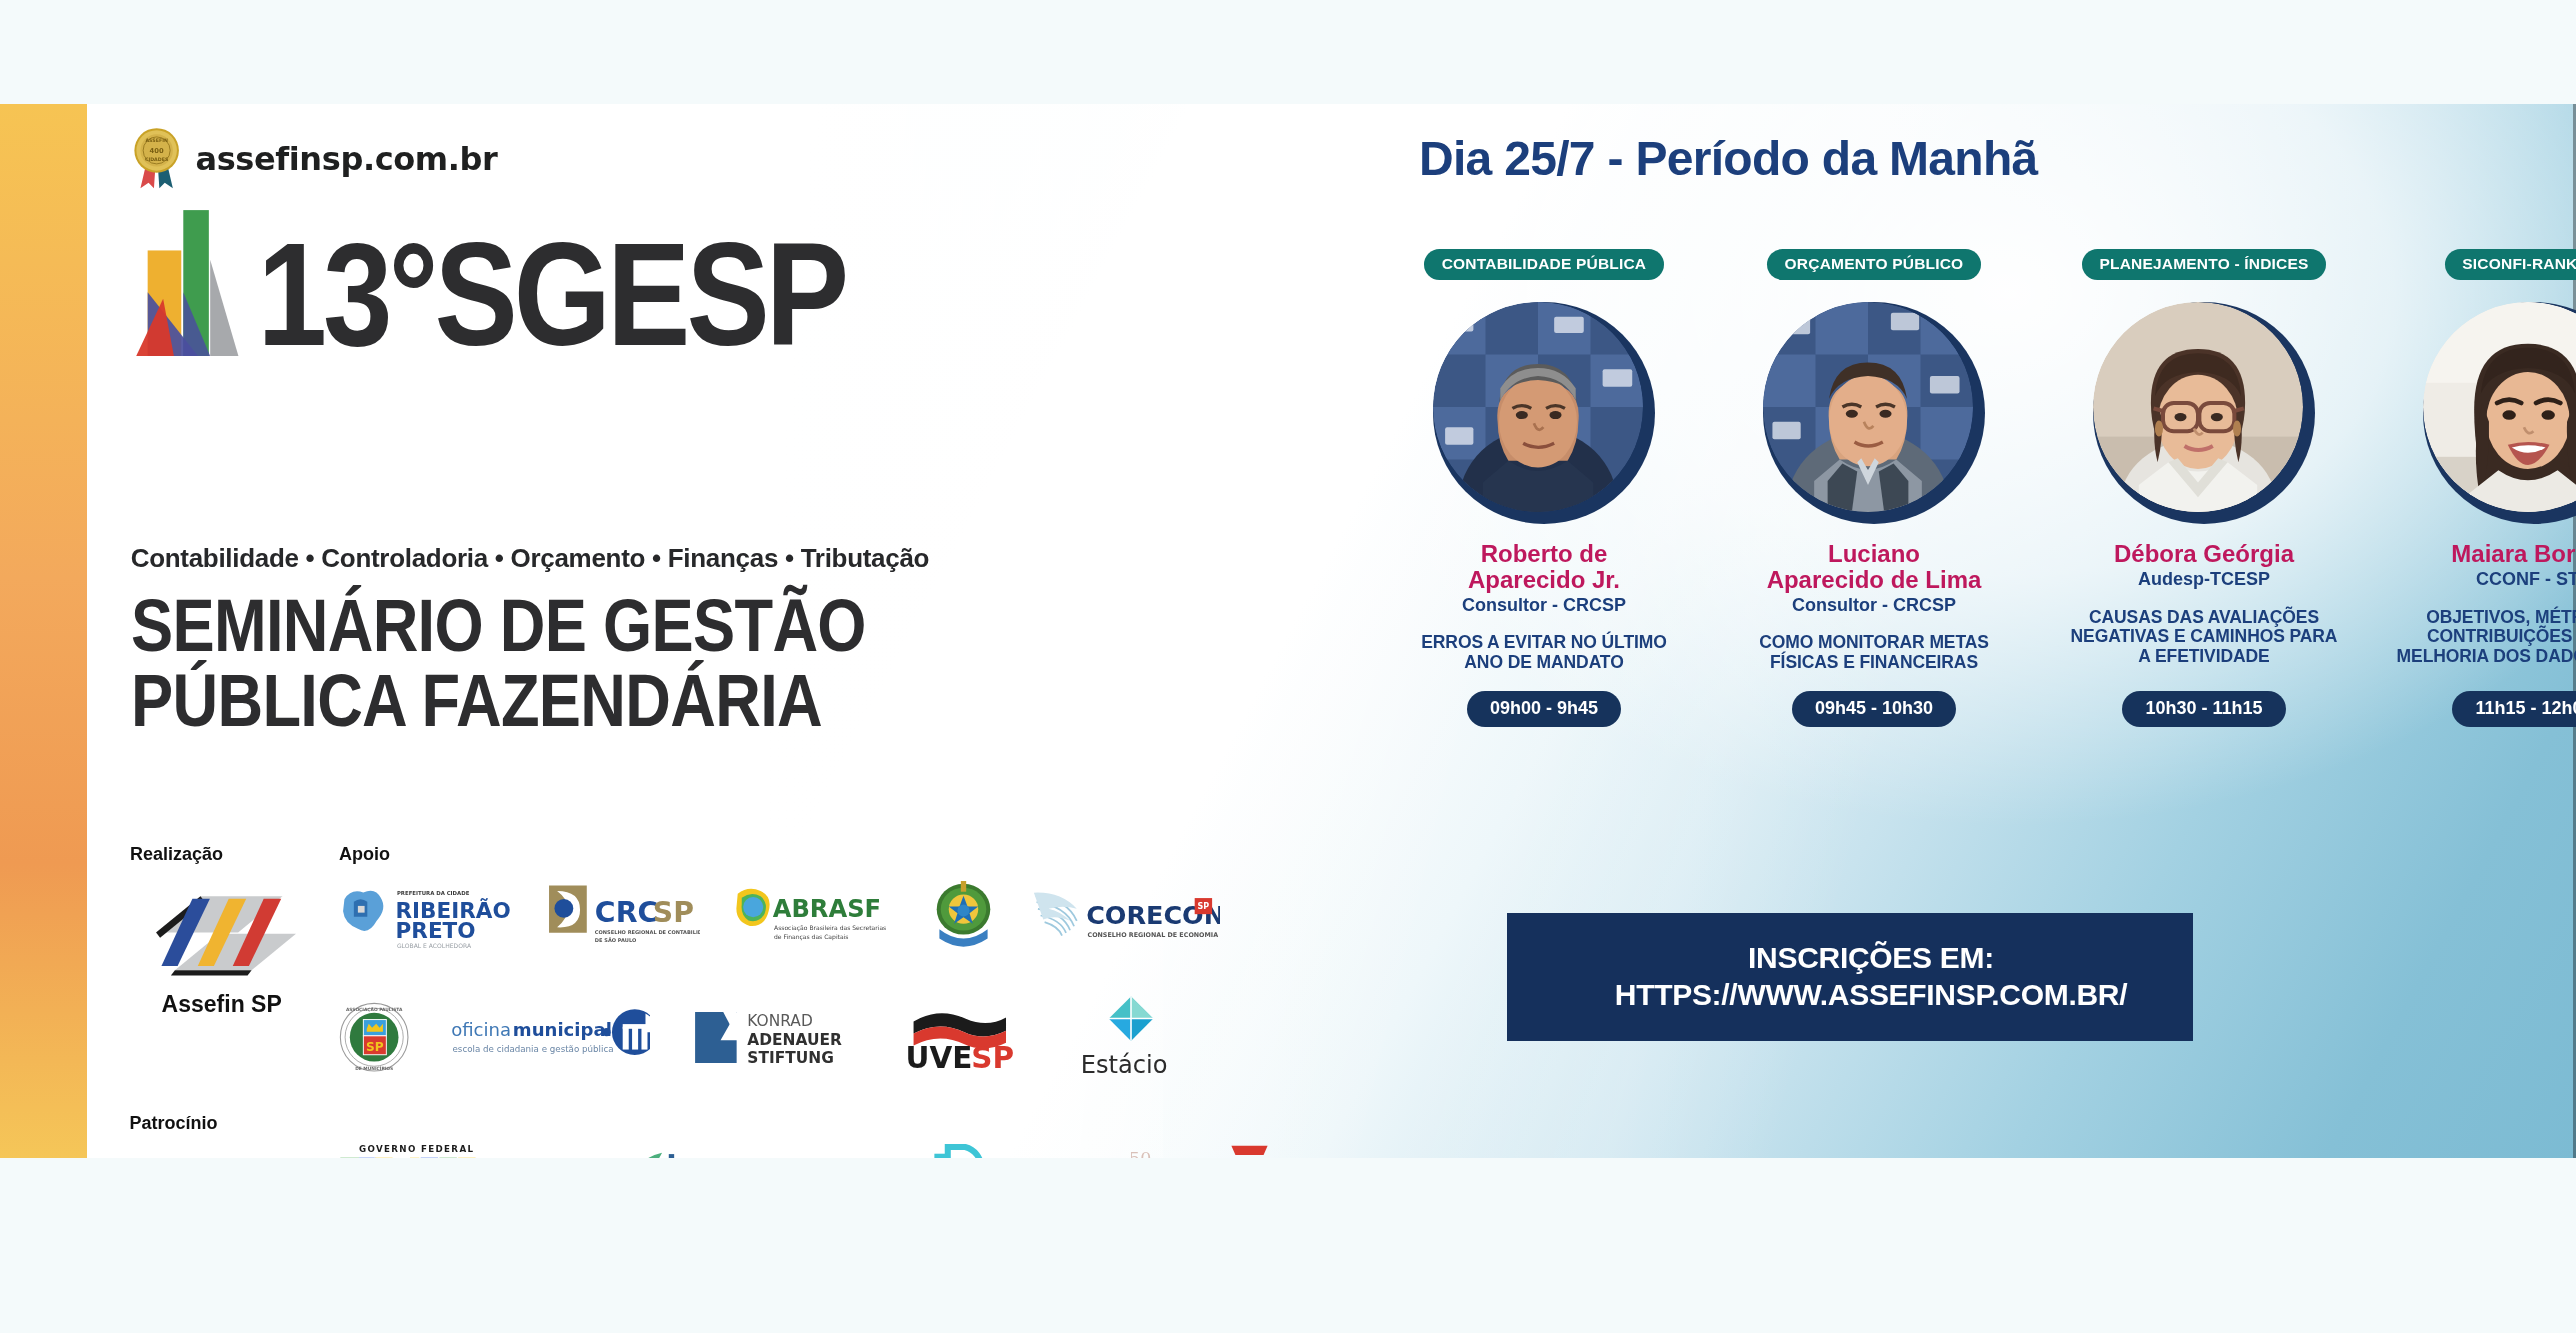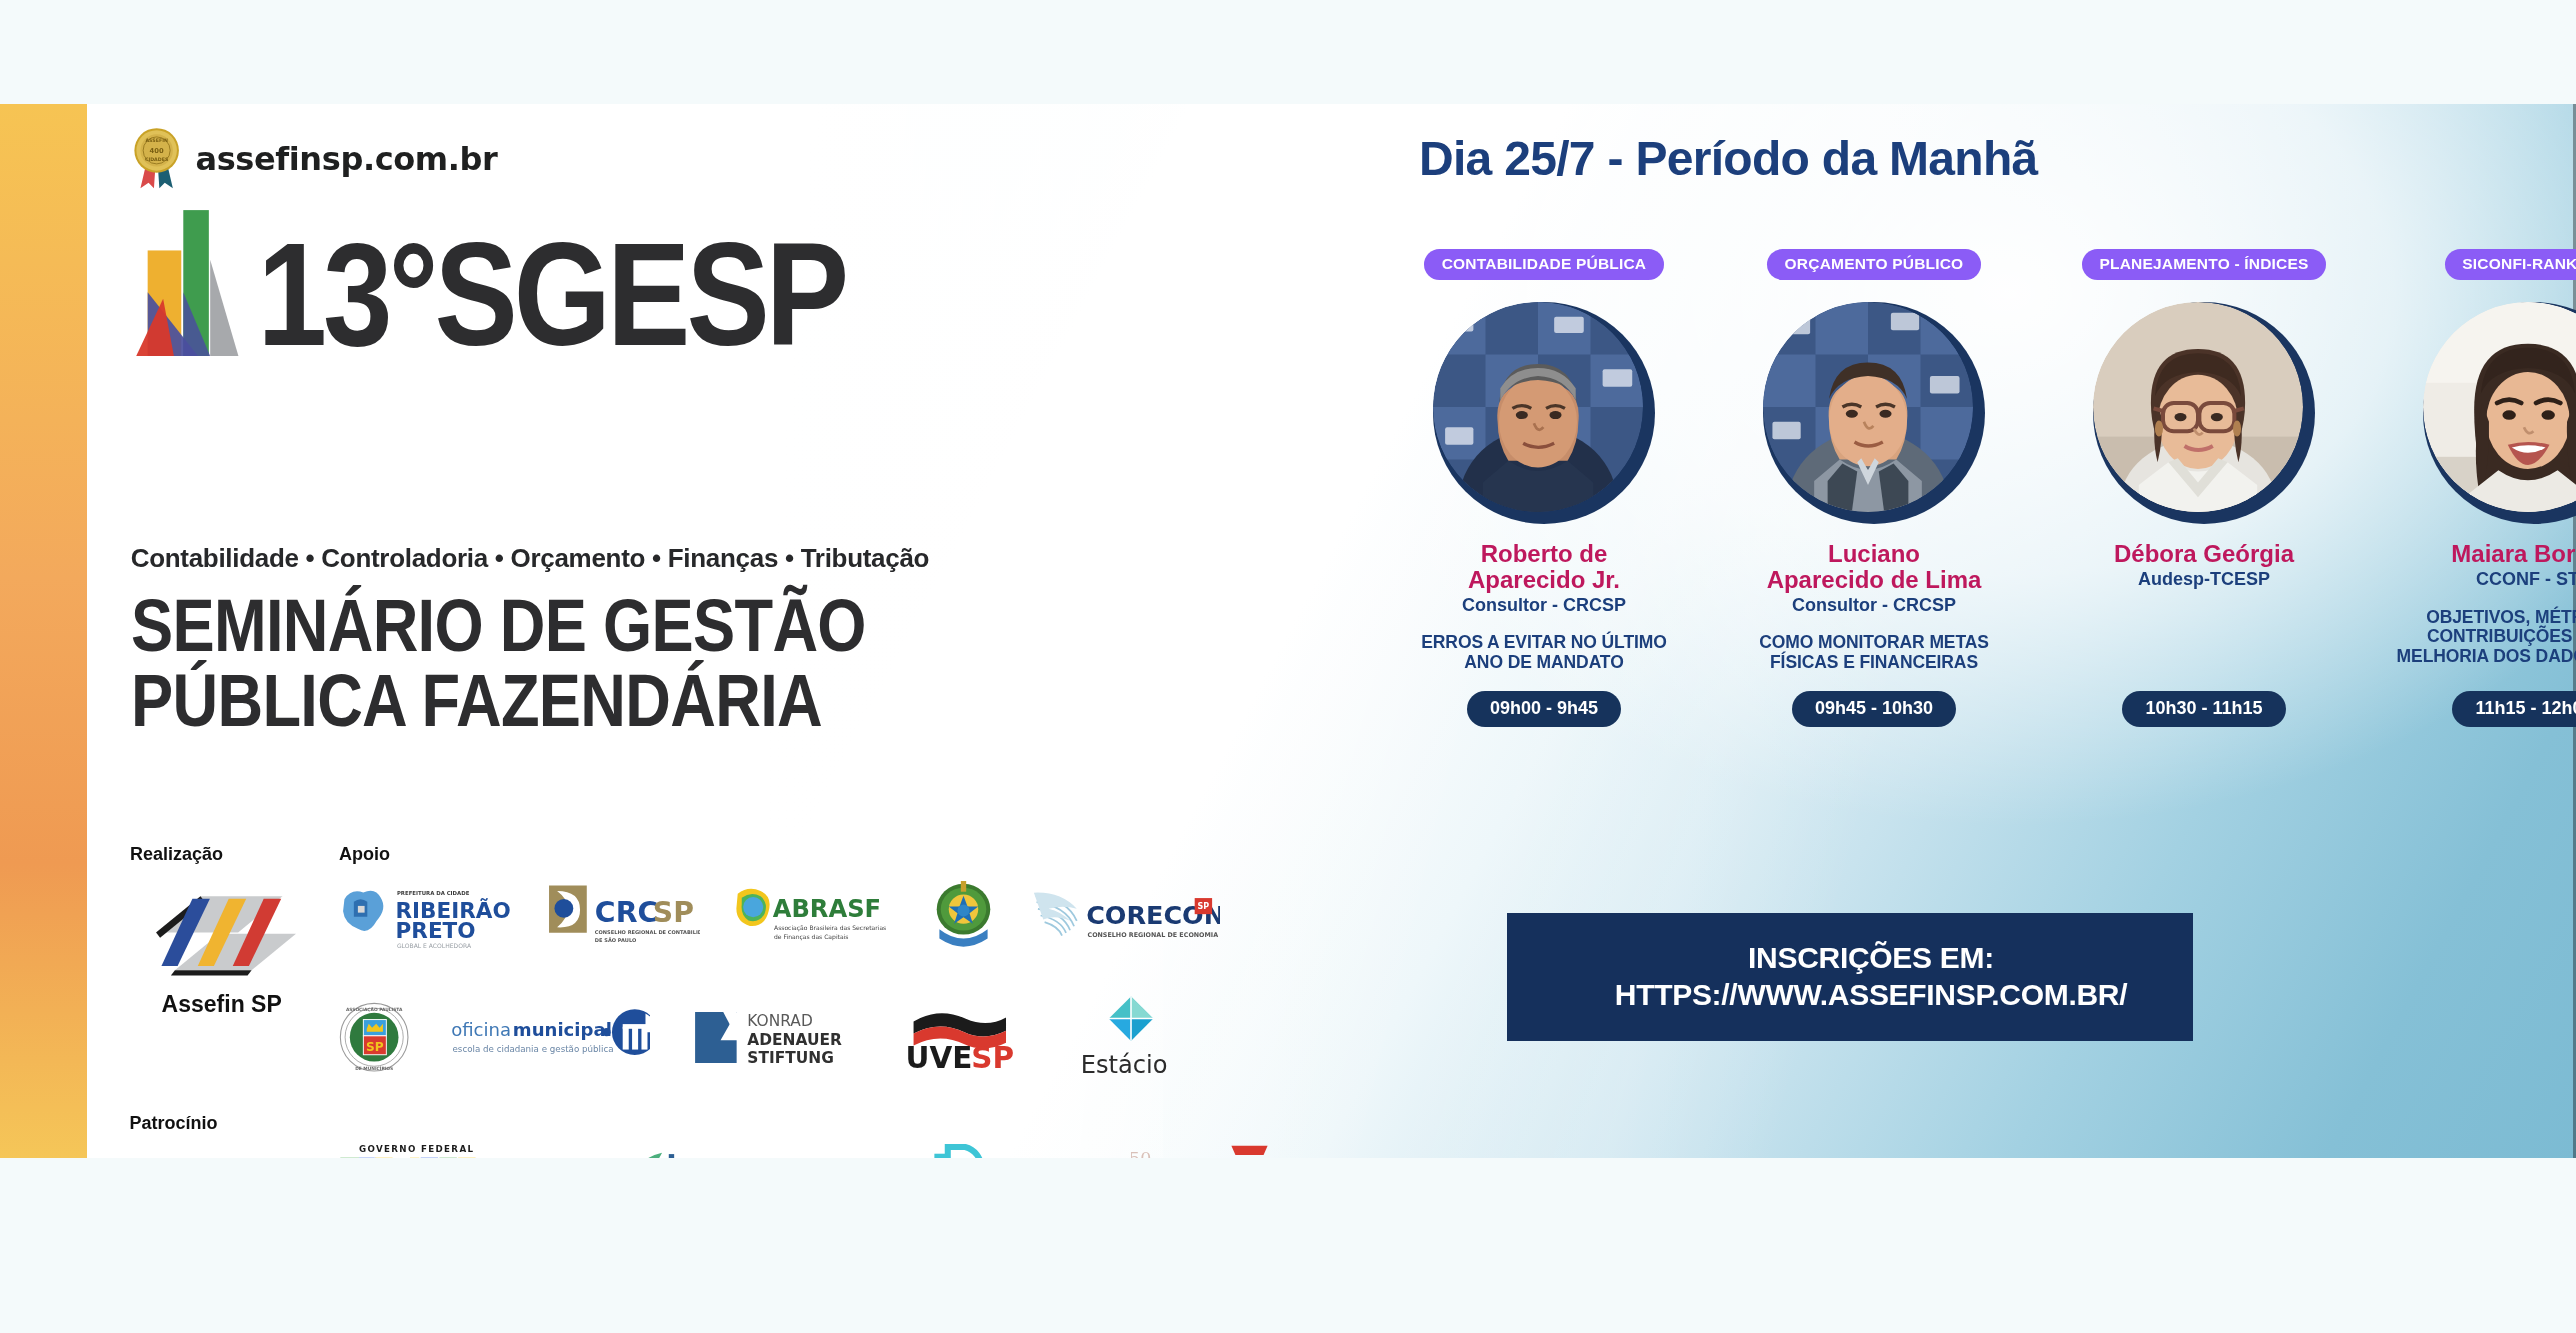--- a/index.html
+++ b/index.html
@@ -120,21 +120,21 @@
   #day-title {
     position: absolute; left: 40px; top: 27px;
     font-size: 48px; font-weight: 800; color: #1c3f7c;
     letter-spacing: -0.7px; white-space: nowrap;
   }
 
   #cards { position: absolute; left: 0px; top: 145px; display: flex; gap: 0px; }
   .card { width: 330px; display: flex; flex-direction: column; align-items: center; }
 
   .badge {
-    background: #8b5cf6; color: #ffffff;
+    background: #0f766e; color: #ffffff;
     font-size: 15.5px; font-weight: 700; letter-spacing: 0.2px;
     padding: 6px 17.5px 6.7px; border-radius: 27px; white-space: nowrap;
   }
 
   .photo-wrap { position: relative; width: 222px; height: 222px; margin-top: 22px; }
   .photo-ring {
     position: absolute; inset: 0; border-radius: 50%;
     background: #1a3560;
   }
   .photo {
@@ -621,20 +621,25 @@
                 <path d="M112 238 Q156 266 200 238 L244 272 L244 312 L68 312 L68 272 Z" fill="#f2f2ee"></path>
                 <path d="M112 238 L156 290 L200 238 L186 232 L156 268 L126 232 Z" fill="#e0dfd8"></path>
               </g>
             </svg>
           </div>
         </div>
         <div class="sp-name">
           <div>Débora Geórgia</div>
         </div>
         <div class="sp-role">Audesp-TCESP</div>
+        <div class="sp-talk">
+          <div>CAUSAS DAS AVALIAÇÕES</div>
+          <div>NEGATIVAS E CAMINHOS PARA</div>
+          <div>A EFETIVIDADE</div>
+        </div>
         <div class="card-spacer"></div>
         <div class="time-pill">10h30 - 11h15</div>
       </div>
 
       <div class="card">
         <div class="badge">SICONFI-RANKING</div>
         <div class="photo-wrap">
           <div class="photo-ring"></div>
           <div class="photo">
             <svg width="210" height="210" viewBox="0 0 312 312">

